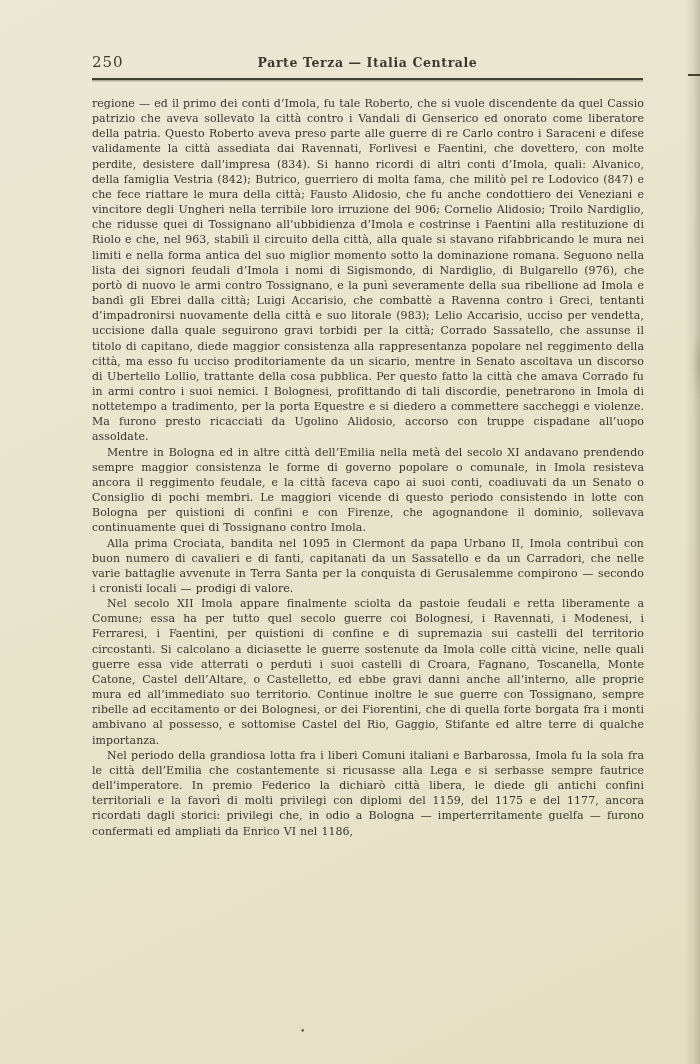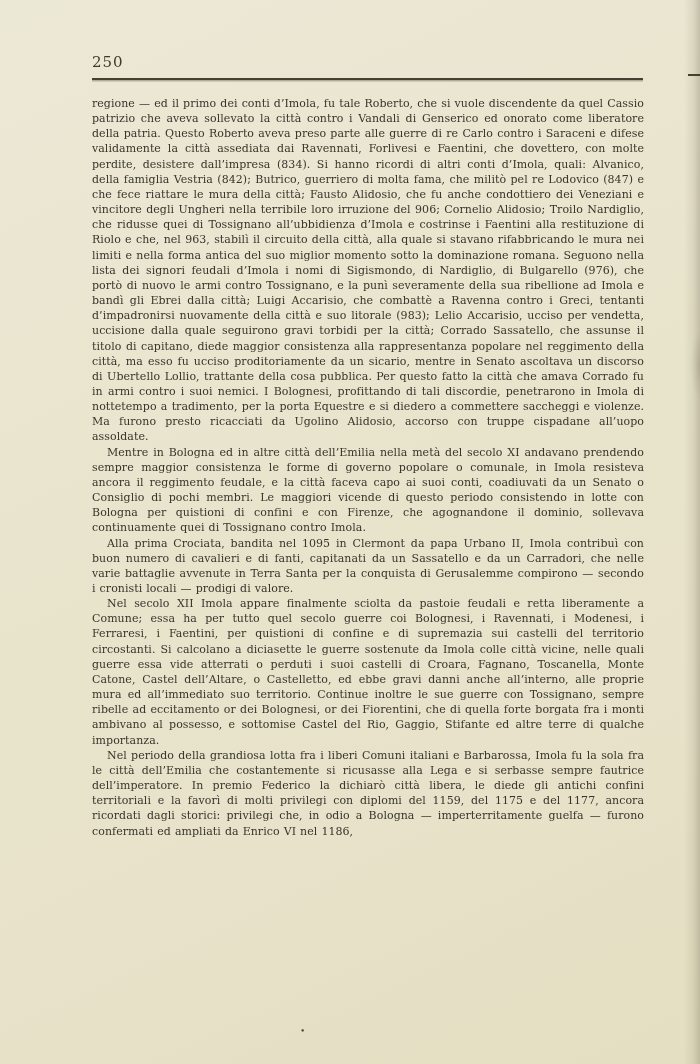--- a/index.html
+++ b/index.html
@@ -91,20 +91,21 @@
     color: #55503e;
   }
 </style>
 </head>
 <body>
 
 <div class="page">
 
   <div class="header">
     <span class="pagenum">250</span>
+    <span class="htitle">Parte Terza — Italia Centrale</span>
   </div>
 
   <div class="rule"></div>
   <div class="rule-fragment"></div>
 
   <div class="bodytext">
     <p class="noindent">regione — ed il primo dei conti d’Imola, fu tale Roberto, che si vuole discendente da quel Cassio patrizio che aveva sollevato la città contro i Vandali di Genserico ed onorato come liberatore della patria. Questo Roberto aveva preso parte alle guerre di re Carlo contro i Saraceni e difese validamente la città assediata dai Ravennati, Forlivesi e Faentini, che dovettero, con molte perdite, desistere dall’impresa (834). Si hanno ricordi di altri conti d’Imola, quali: Alvanico, della famiglia Vestria (842); Butrico, guerriero di molta fama, che militò pel re Lodovico (847) e che fece riattare le mura della città; Fausto Alidosio, che fu anche condottiero dei Veneziani e vincitore degli Ungheri nella terribile loro irruzione del 906; Cornelio Alidosio; Troilo Nardiglio, che ridusse quei di Tossignano all’ubbidienza d’Imola e costrinse i Faentini alla restituzione di Riolo e che, nel 963, stabilì il circuito della città, alla quale si stavano rifabbricando le mura nei limiti e nella forma antica del suo miglior momento sotto la dominazione romana. Seguono nella lista dei signori feudali d’Imola i nomi di Sigismondo, di Nardiglio, di Bulgarello (976), che portò di nuovo le armi contro Tossignano, e la punì severamente della sua ribellione ad Imola e bandì gli Ebrei dalla città; Luigi Accarisio, che combattè a Ravenna contro i Greci, tentanti d’impadronirsi nuovamente della città e suo litorale (983); Lelio Accarisio, ucciso per vendetta, uccisione dalla quale seguirono gravi torbidi per la città; Corrado Sassatello, che assunse il titolo di capitano, diede maggior consistenza alla rappresentanza popolare nel reggimento della città, ma esso fu ucciso proditoriamente da un sicario, mentre in Senato ascoltava un discorso di Ubertello Lollio, trattante della cosa pubblica. Per questo fatto la città che amava Corrado fu in armi contro i suoi nemici. I Bolognesi, profittando di tali discordie, penetrarono in Imola di nottetempo a tradimento, per la porta Equestre e si diedero a commettere saccheggi e violenze. Ma furono presto ricacciati da Ugolino Alidosio, accorso con truppe cispadane all’uopo assoldate.</p>
     <p class="indent">Mentre in Bologna ed in altre città dell’Emilia nella metà del secolo XI andavano prendendo sempre maggior consistenza le forme di governo popolare o comunale, in Imola resisteva ancora il reggimento feudale, e la città faceva capo ai suoi conti, coadiuvati da un Senato o Consiglio di pochi membri. Le maggiori vicende di questo periodo consistendo in lotte con Bologna per quistioni di confini e con Firenze, che agognandone il dominio, sollevava continuamente quei di Tossignano contro Imola.</p>
     <p class="indent">Alla prima Crociata, bandita nel 1095 in Clermont da papa Urbano II, Imola contribuì con buon numero di cavalieri e di fanti, capitanati da un Sassatello e da un Carradori, che nelle varie battaglie avvenute in Terra Santa per la conquista di Gerusalemme compirono — secondo i cronisti locali — prodigi di valore.</p>
     <p class="indent">Nel secolo XII Imola appare finalmente sciolta da pastoie feudali e retta liberamente a Comune; essa ha per tutto quel secolo guerre coi Bolognesi, i Ravennati, i Modenesi, i Ferraresi, i Faentini, per quistioni di confine e di supremazia sui castelli del territorio circostanti. Si calcolano a diciasette le guerre sostenute da Imola colle città vicine, nelle quali guerre essa vide atterrati o perduti i suoi castelli di Croara, Fagnano, Toscanella, Monte Catone, Castel dell’Altare, o Castelletto, ed ebbe gravi danni anche all’interno, alle proprie mura ed all’immediato suo territorio. Continue inoltre le sue guerre con Tossignano, sempre ribelle ad eccitamento or dei Bolognesi, or dei Fiorentini, che di quella forte borgata fra i monti ambivano al possesso, e sottomise Castel del Rio, Gaggio, Stifante ed altre terre di qualche importanza.</p>

